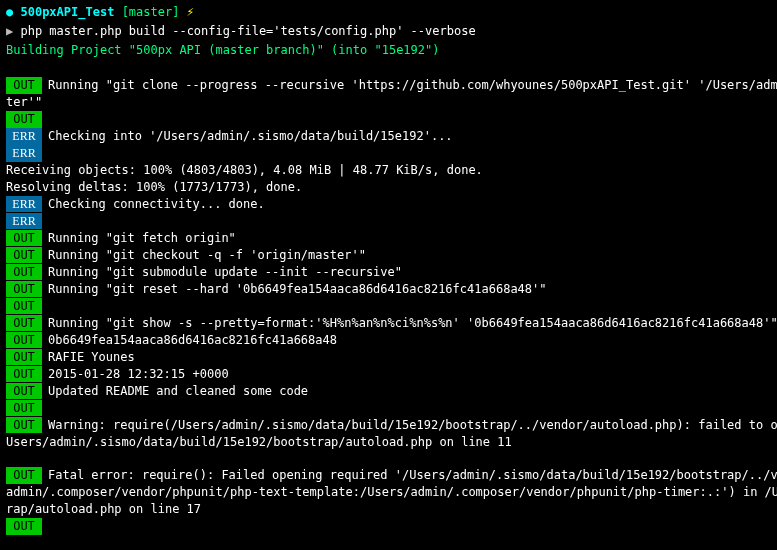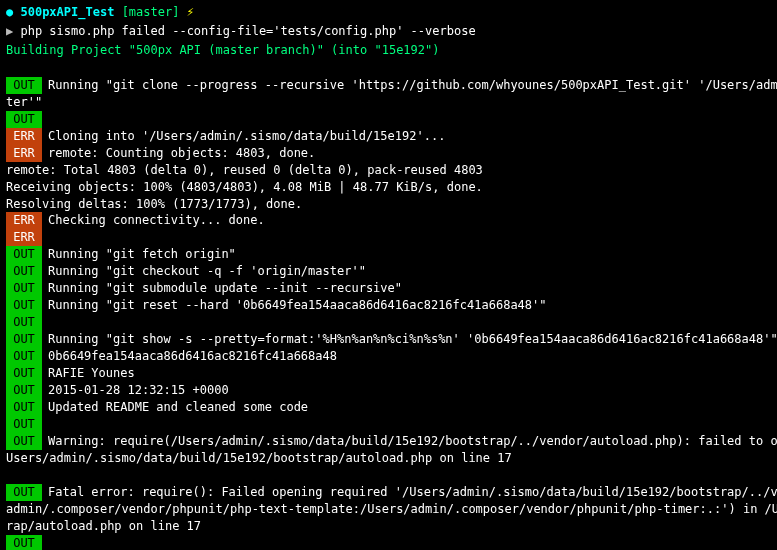--- a/index.html
+++ b/index.html
@@ -24,59 +24,57 @@
   .row { display: flex; align-items: flex-start; padding: 0 0 0 6px; min-height: 17px; }
   .badge {
     display: inline-block;
     width: 36px;
     text-align: center;
     font-weight: normal;
     margin-right: 6px;
     flex-shrink: 0;
   }
   .out { background: #00c800; color: #000; }
-  .err { background: #c2410c; color: #fff; }
+  .err { background: #0369a1; color: #fff; font-family: Liberation Serif, serif; }
   .msg { color: #fff; white-space: pre; }
   .plain { color: #fff; padding-left: 6px; white-space: pre; }
 </style>
 </head>
 <body>
 
 <div class="prompt-line">
   <span class="dir">●</span>
   <span class="dir">500pxAPI_Test</span>
   <span class="branch">[master]</span>
   <span class="lightning">⚡</span>
 </div>
 <div class="prompt-line">
   <span class="arrow">▶</span>
-  <span class="cmd">php sismo.php failed --config-file='tests/config.php' --verbose</span>
+  <span class="cmd">php master.php build --config-file='tests/config.php' --verbose</span>
 </div>
 <div class="building">Building Project "500px API (master branch)" (into "15e192")</div>
 
 <div id="log">
     <div class="plain">&nbsp;</div>
     <div class="row">
       <span class="badge out">OUT</span>
       <span class="msg">Running "git clone --progress --recursive 'https://github.com/whyounes/500pxAPI_Test.git' '/Users/admin/</span>
     </div>
     <div class="plain">ter'"</div>
     <div class="row">
       <span class="badge out">OUT</span>
       <span class="msg"></span>
     </div>
     <div class="row">
       <span class="badge err">ERR</span>
-      <span class="msg">Cloning into '/Users/admin/.sismo/data/build/15e192'...</span>
+      <span class="msg">Checking into '/Users/admin/.sismo/data/build/15e192'...</span>
     </div>
     <div class="row">
       <span class="badge err">ERR</span>
-      <span class="msg">remote: Counting objects: 4803, done.</span>
     </div>
-    <div class="plain">remote: Total 4803 (delta 0), reused 0 (delta 0), pack-reused 4803</div>
     <div class="plain">Receiving objects: 100% (4803/4803), 4.08 MiB | 48.77 KiB/s, done.</div>
     <div class="plain">Resolving deltas: 100% (1773/1773), done.</div>
     <div class="row">
       <span class="badge err">ERR</span>
       <span class="msg">Checking connectivity... done.</span>
     </div>
     <div class="row">
       <span class="badge err">ERR</span>
       <span class="msg"></span>
     </div>
@@ -120,21 +118,21 @@
       <span class="msg">Updated README and cleaned some code</span>
     </div>
     <div class="row">
       <span class="badge out">OUT</span>
       <span class="msg"></span>
     </div>
     <div class="row">
       <span class="badge out">OUT</span>
       <span class="msg">Warning: require(/Users/admin/.sismo/data/build/15e192/bootstrap/../vendor/autoload.php): failed to open </span>
     </div>
-    <div class="plain">Users/admin/.sismo/data/build/15e192/bootstrap/autoload.php on line 17</div>
+    <div class="plain">Users/admin/.sismo/data/build/15e192/bootstrap/autoload.php on line 11</div>
     <div class="plain">&nbsp;</div>
     <div class="row">
       <span class="badge out">OUT</span>
       <span class="msg">Fatal error: require(): Failed opening required '/Users/admin/.sismo/data/build/15e192/bootstrap/../vend</span>
     </div>
     <div class="plain">admin/.composer/vendor/phpunit/php-text-template:/Users/admin/.composer/vendor/phpunit/php-timer:.:') in /User</div>
     <div class="plain">rap/autoload.php on line 17</div>
     <div class="row">
       <span class="badge out">OUT</span>
       <span class="msg"></span>

